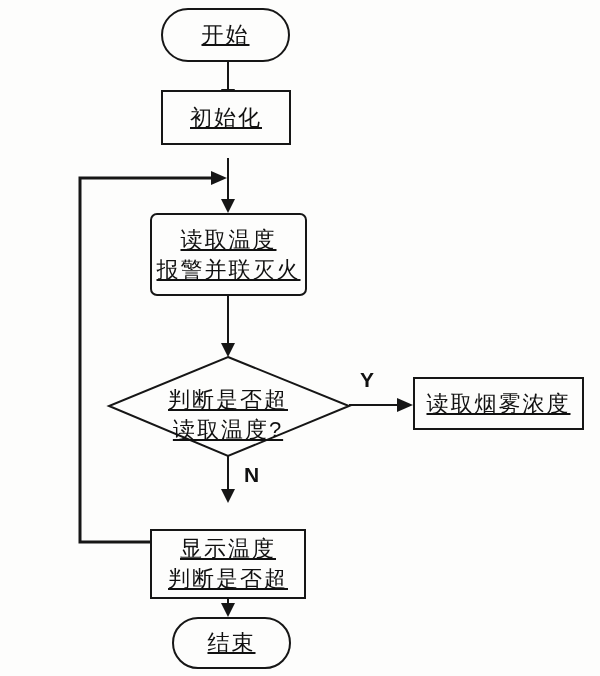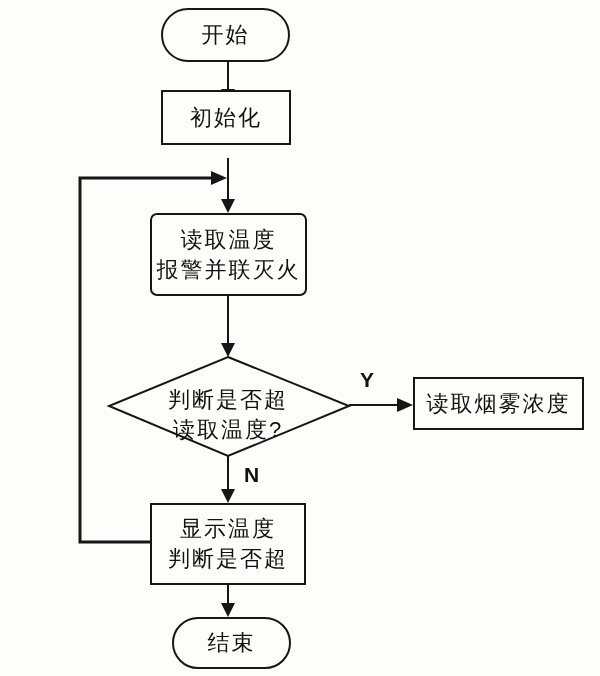--- a/index.html
+++ b/index.html
@@ -30,29 +30,30 @@
     flex-direction: column;
     align-items: center;
     justify-content: center;
     background: #fdfdfc;
     border: 2px solid #161616;
     font-size: 22px;
     letter-spacing: 2px;
     line-height: 30px;
     text-align: center;
     z-index: 2;
+    text-decoration: underline;
   }
   .terminator {
     border-radius: 28px;
   }
   .node-start   { left: 161px; top: 8px;   width: 129px; height: 54px; }
   .node-init    { left: 161px; top: 90px; width: 130px; height: 55px; }
   .node-read    { left: 150px; top: 213px; width: 157px; height: 83px; border-radius: 7px; }
   .node-alarm   { left: 413px; top: 377px; width: 171px; height: 53px; }
-  .node-display { left: 150px; top: 503px; width: 156px; height: 82px; }
+  .node-display { left: 150px; top: 529px; width: 156px; height: 70px; }
   .node-end     { left: 172px; top: 617px; width: 119px; height: 52px; border-radius: 26px; }
   .node-decision-text {
     position: absolute;
     left: 138px; top: 385px;
     width: 180px;
     background: transparent;
     border: none;
     z-index: 3;
   }
   .edge-label {

